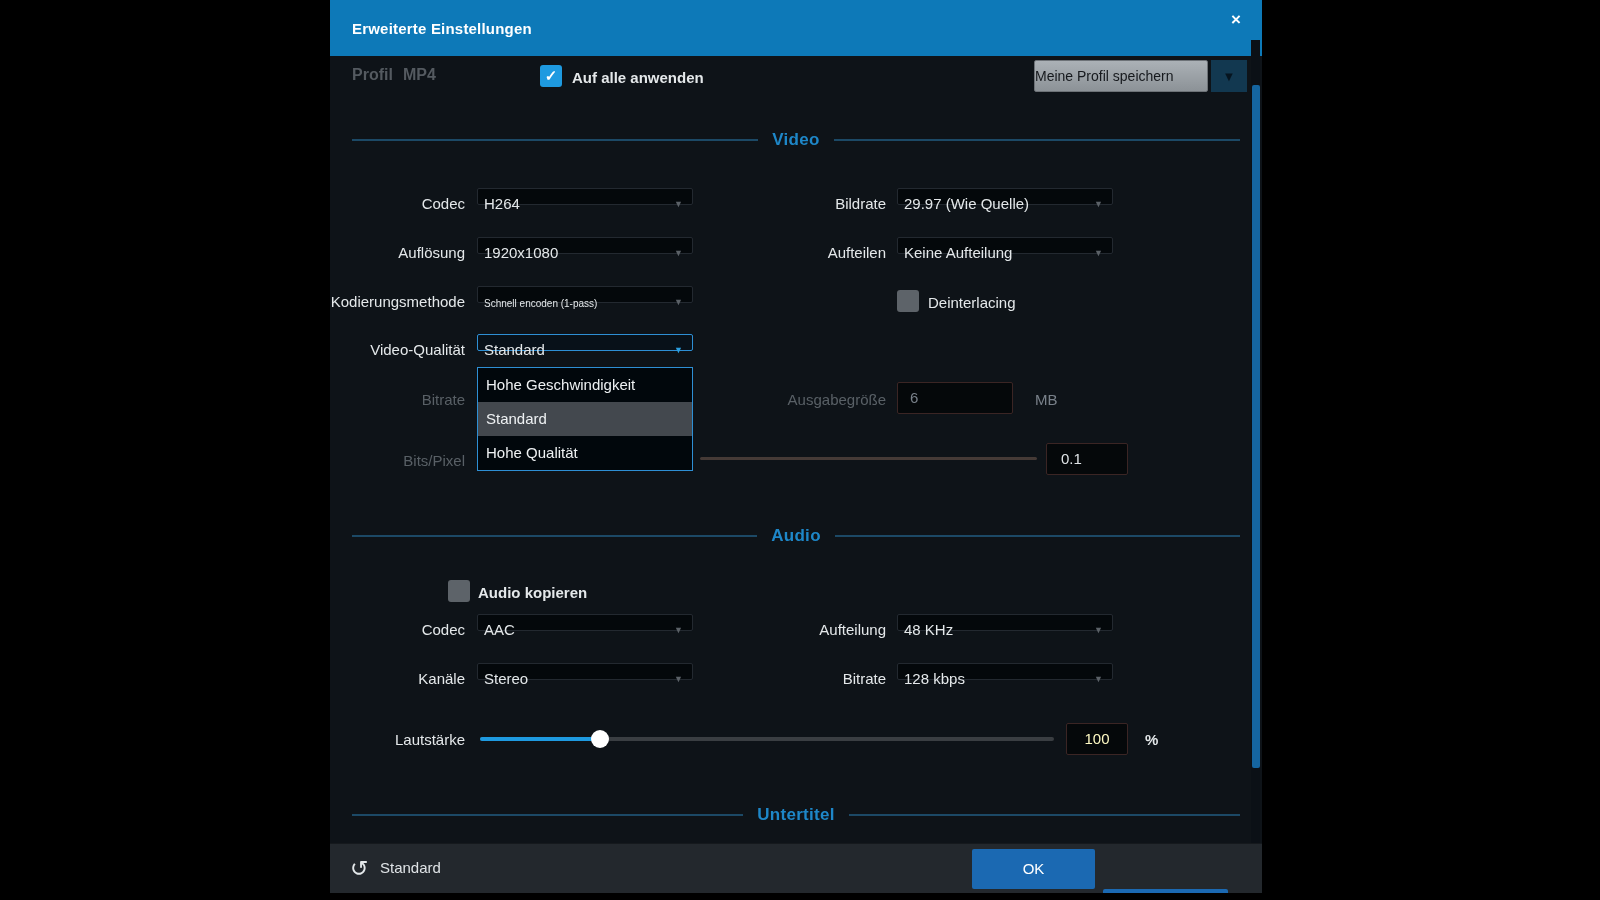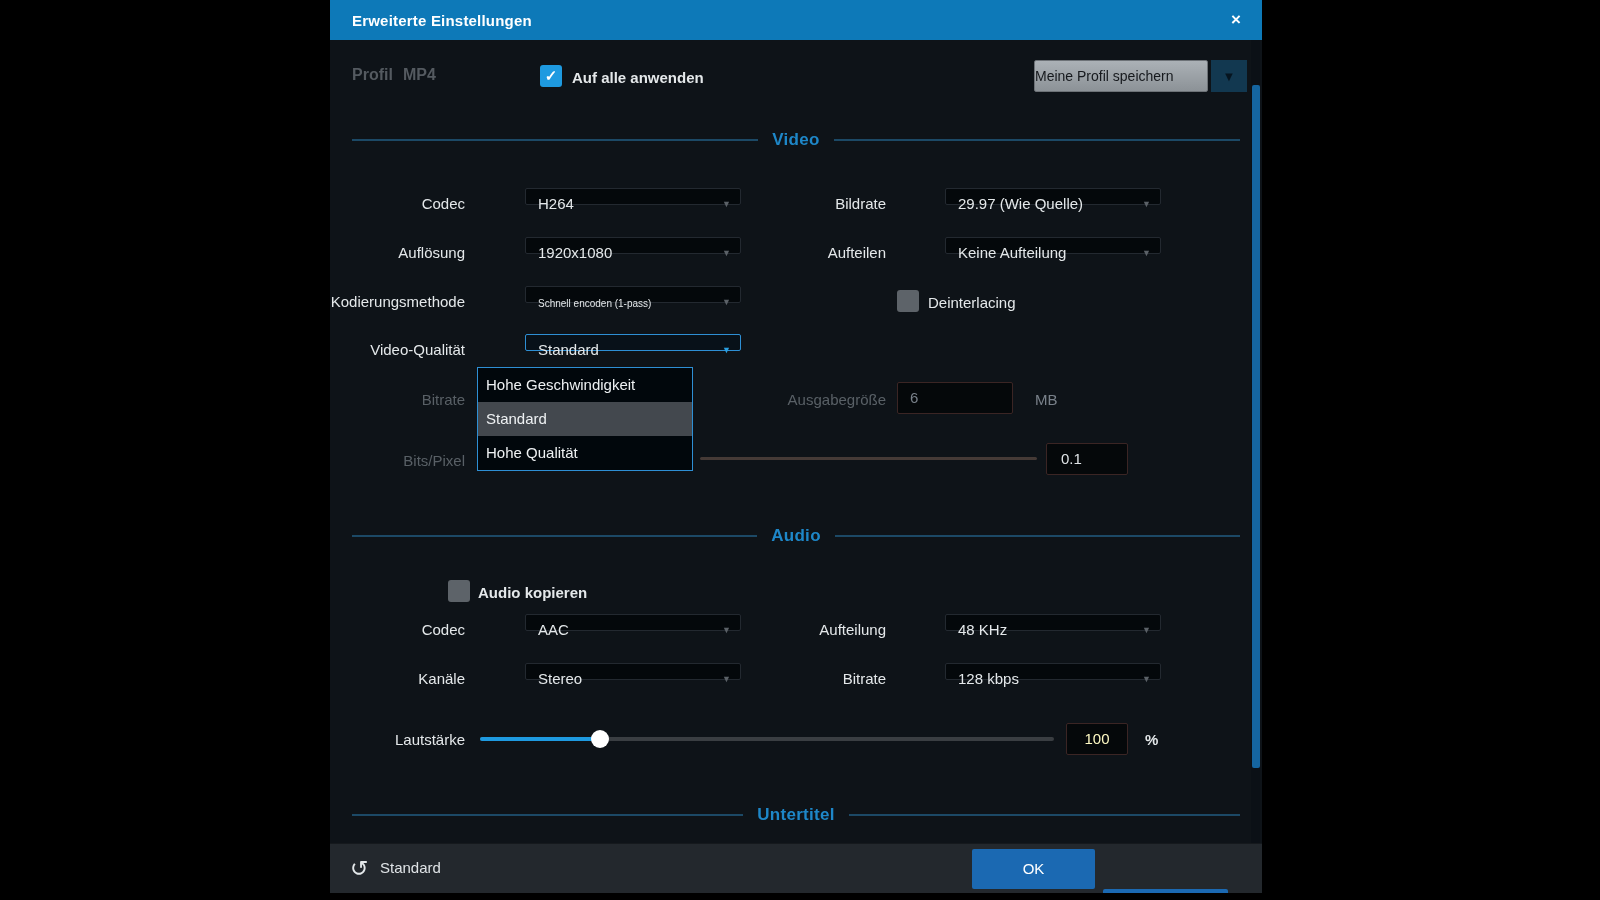--- a/index.html
+++ b/index.html
@@ -2,21 +2,21 @@
 <html><head>
 <meta charset="utf-8">
 <style>
   * { margin:0; padding:0; box-sizing:border-box; }
   html,body { width:1600px; height:900px; background:#000; overflow:hidden;
               font-family:"Liberation Sans", sans-serif; }
   .dialog { position:absolute; left:330px; top:0; width:932px; height:893px;
             background:#0e1318; overflow:hidden; }
 
   
-  .titlebar { position:absolute; left:0; top:0; width:100%; height:40px;
+  .titlebar { position:absolute; left:0; top:0; width:100%; height:56px;
               background:#0d79b8; display:flex; align-items:center; }
   .titlebar .ttl { color:#fff; font-size:15px; font-weight:bold; margin-left:22px; letter-spacing:.2px; }
   .close-btn { position:absolute; right:14px; top:8px; width:24px; height:24px; color:#fff;
                font-size:17px; font-weight:bold; text-align:center; line-height:24px; cursor:default; }
 
   
   .profil-lbl { position:absolute; left:22px; top:66px; font-size:16px; font-weight:bold; color:#545a60; }
   .profil-val { margin-left:10px; }
   .chk { position:absolute; width:22px; height:22px; border-radius:3px; }
   .chk.on  { background:#1e9ae0; color:#fff; font-size:15px; font-weight:bold; text-align:center; line-height:22px; }
@@ -34,21 +34,21 @@
   .sec-head::before, .sec-head::after { content:""; flex:1; height:2px; background:#1c4966; }
   .sec-head .sec-title { color:#1e87c8; font-size:17px; font-weight:bold; letter-spacing:.3px; }
 
   
   .row-label { position:absolute; width:175px; text-align:right; font-size:15px; color:#e4e8ea;
                white-space:nowrap; }
   .row-label.dim { color:#596066; }
   .left-label  { left:-40px; }
   .right-label { left:381px; }
   .dd { position:absolute; width:216px; height:17px; background:#04080b; border:1px solid #232930;
-        border-radius:2px; color:#e4e8ea; font-size:15px; line-height:30px; padding-left:12px;margin-left:48px; }
+        border-radius:2px; color:#e4e8ea; font-size:15px; line-height:30px; padding-left:6px; }
   .dd .arrow { position:absolute; right:9px; top:0; font-size:9px; color:#5b6167; line-height:30px; }
   .dd.left-col  { left:147px; }
   .dd.right-col { left:567px; }
   .dd.open { border:1px solid #2e8fd4; background:#081119; }
   .dd.open .arrow { color:#2a9fe0; }
 
   
   .dd-list { position:absolute; left:147px; top:367px; width:216px; background:#01070c;
              border:1px solid #2e8fd4; z-index:5; }
   .dd-item { height:34px; line-height:34px; padding-left:8px; color:#eef1f3; font-size:15px; white-space:nowrap; }

